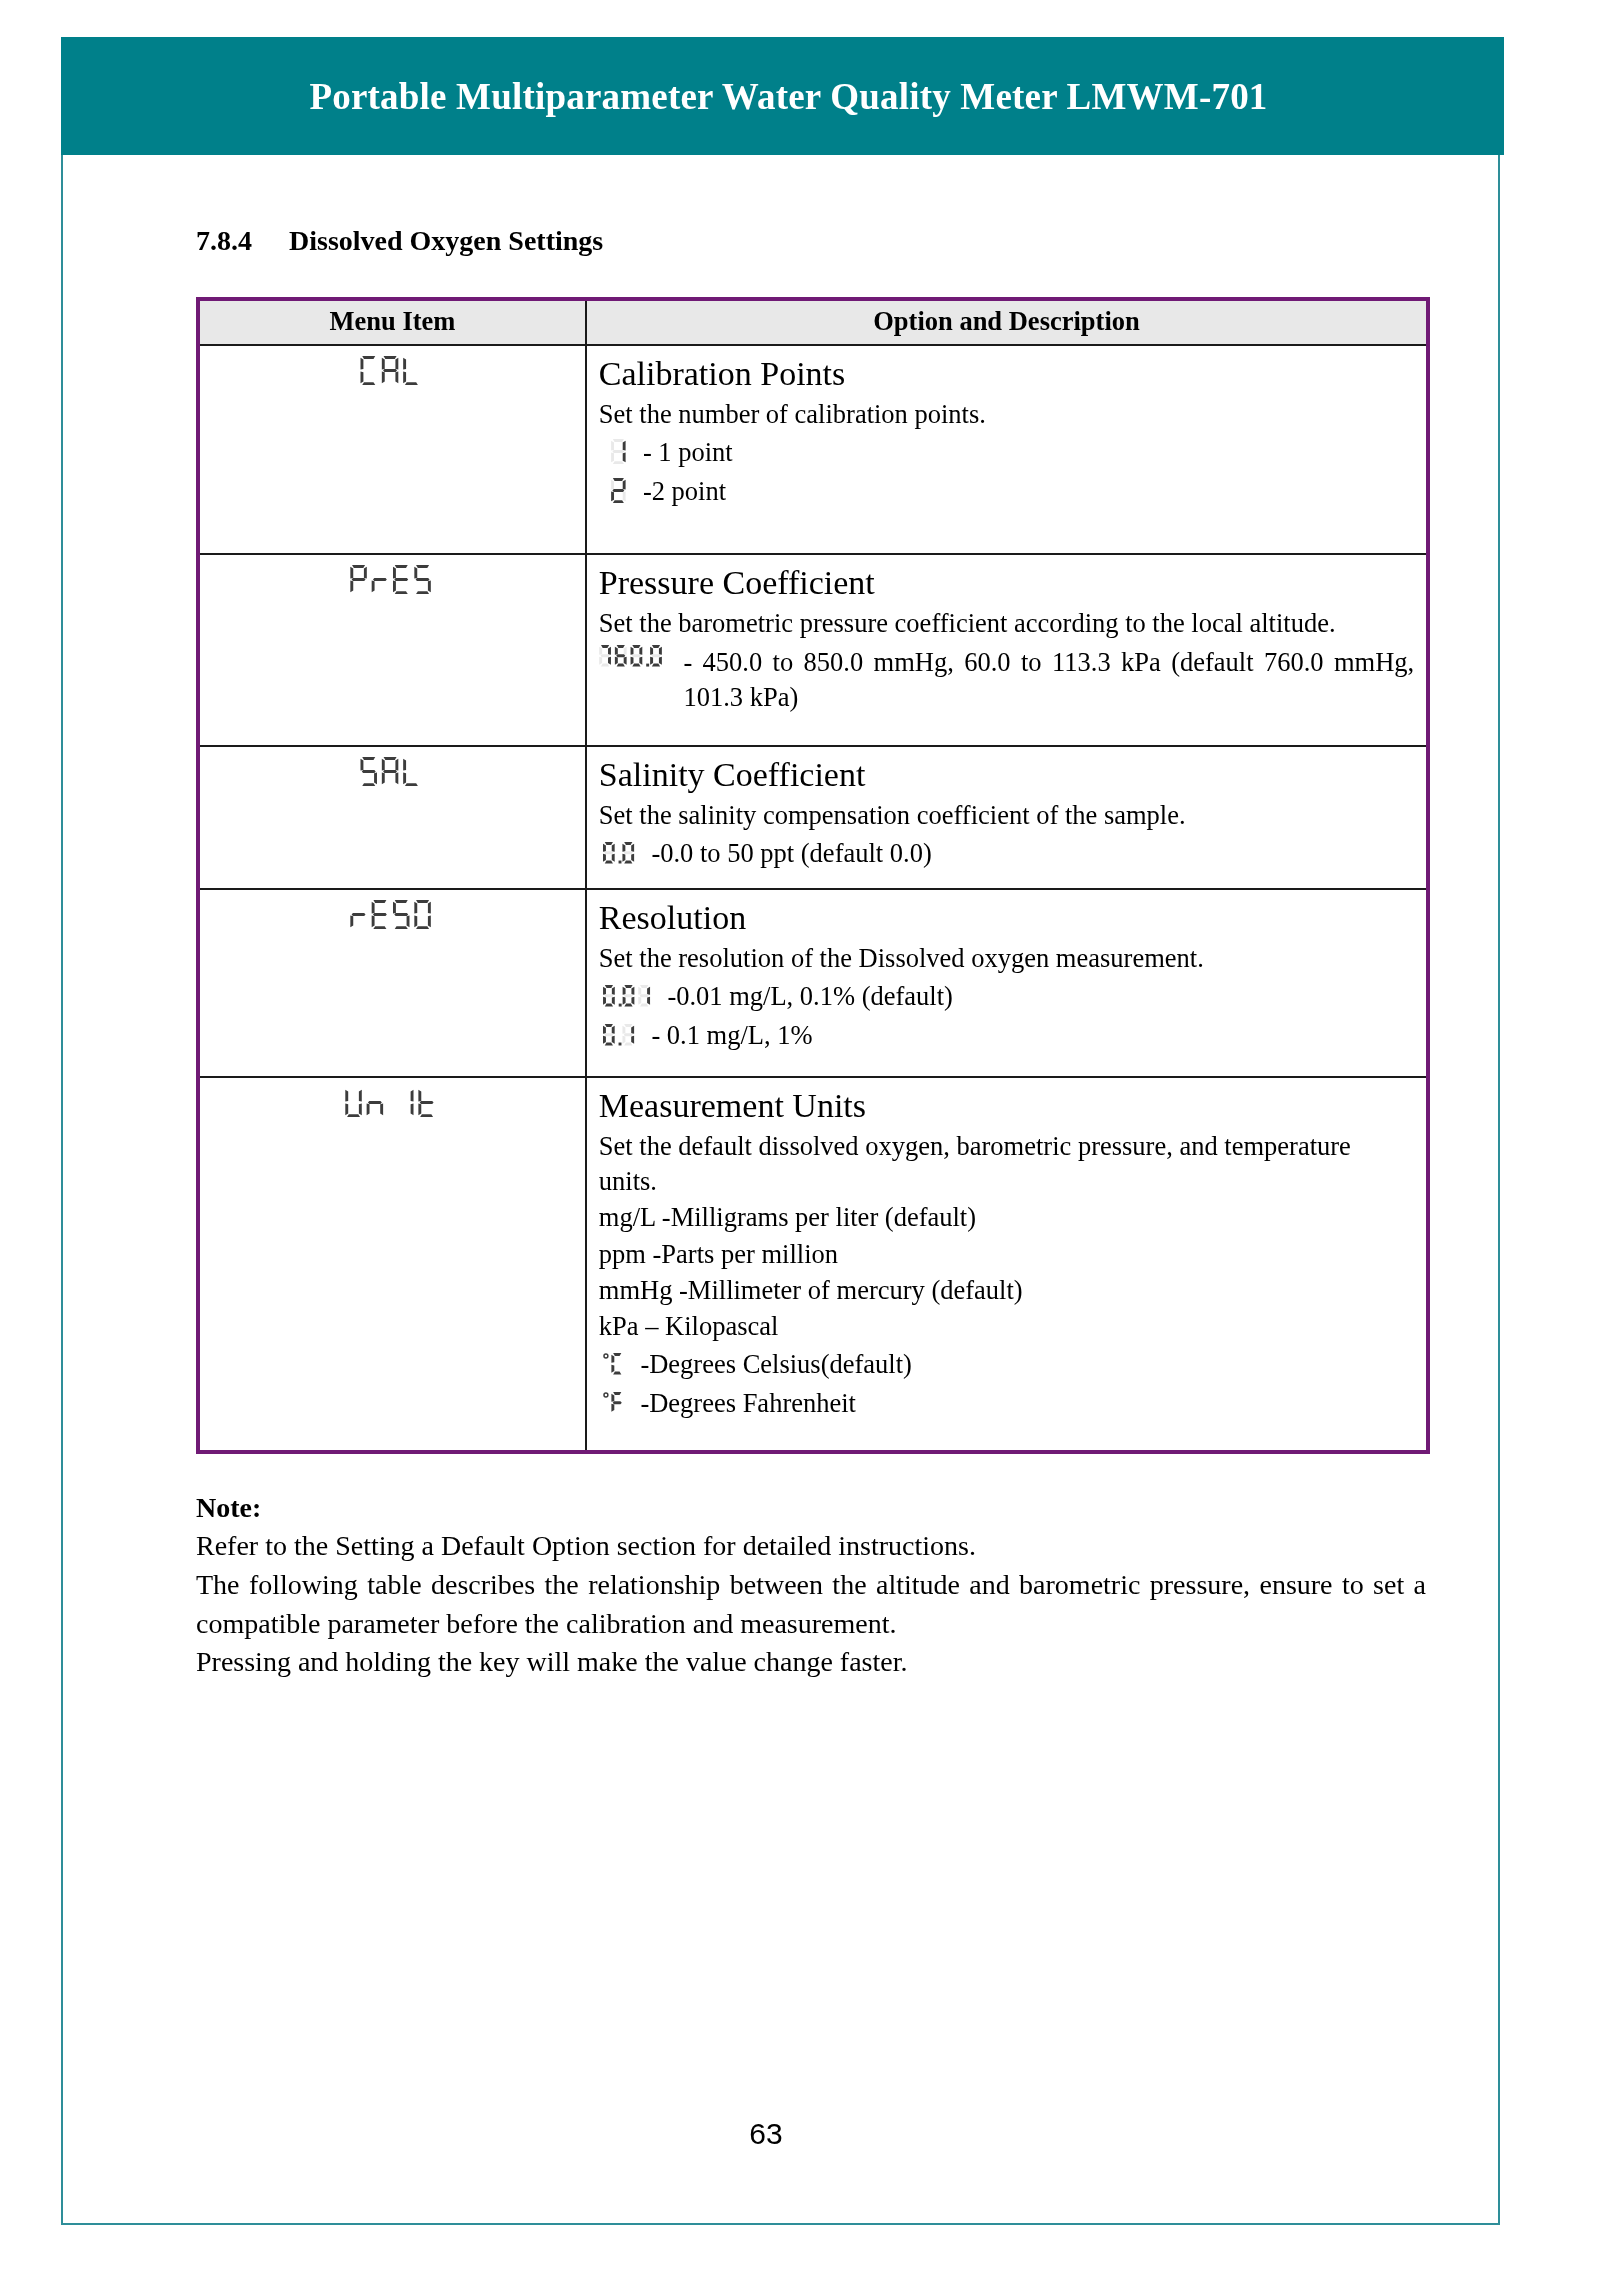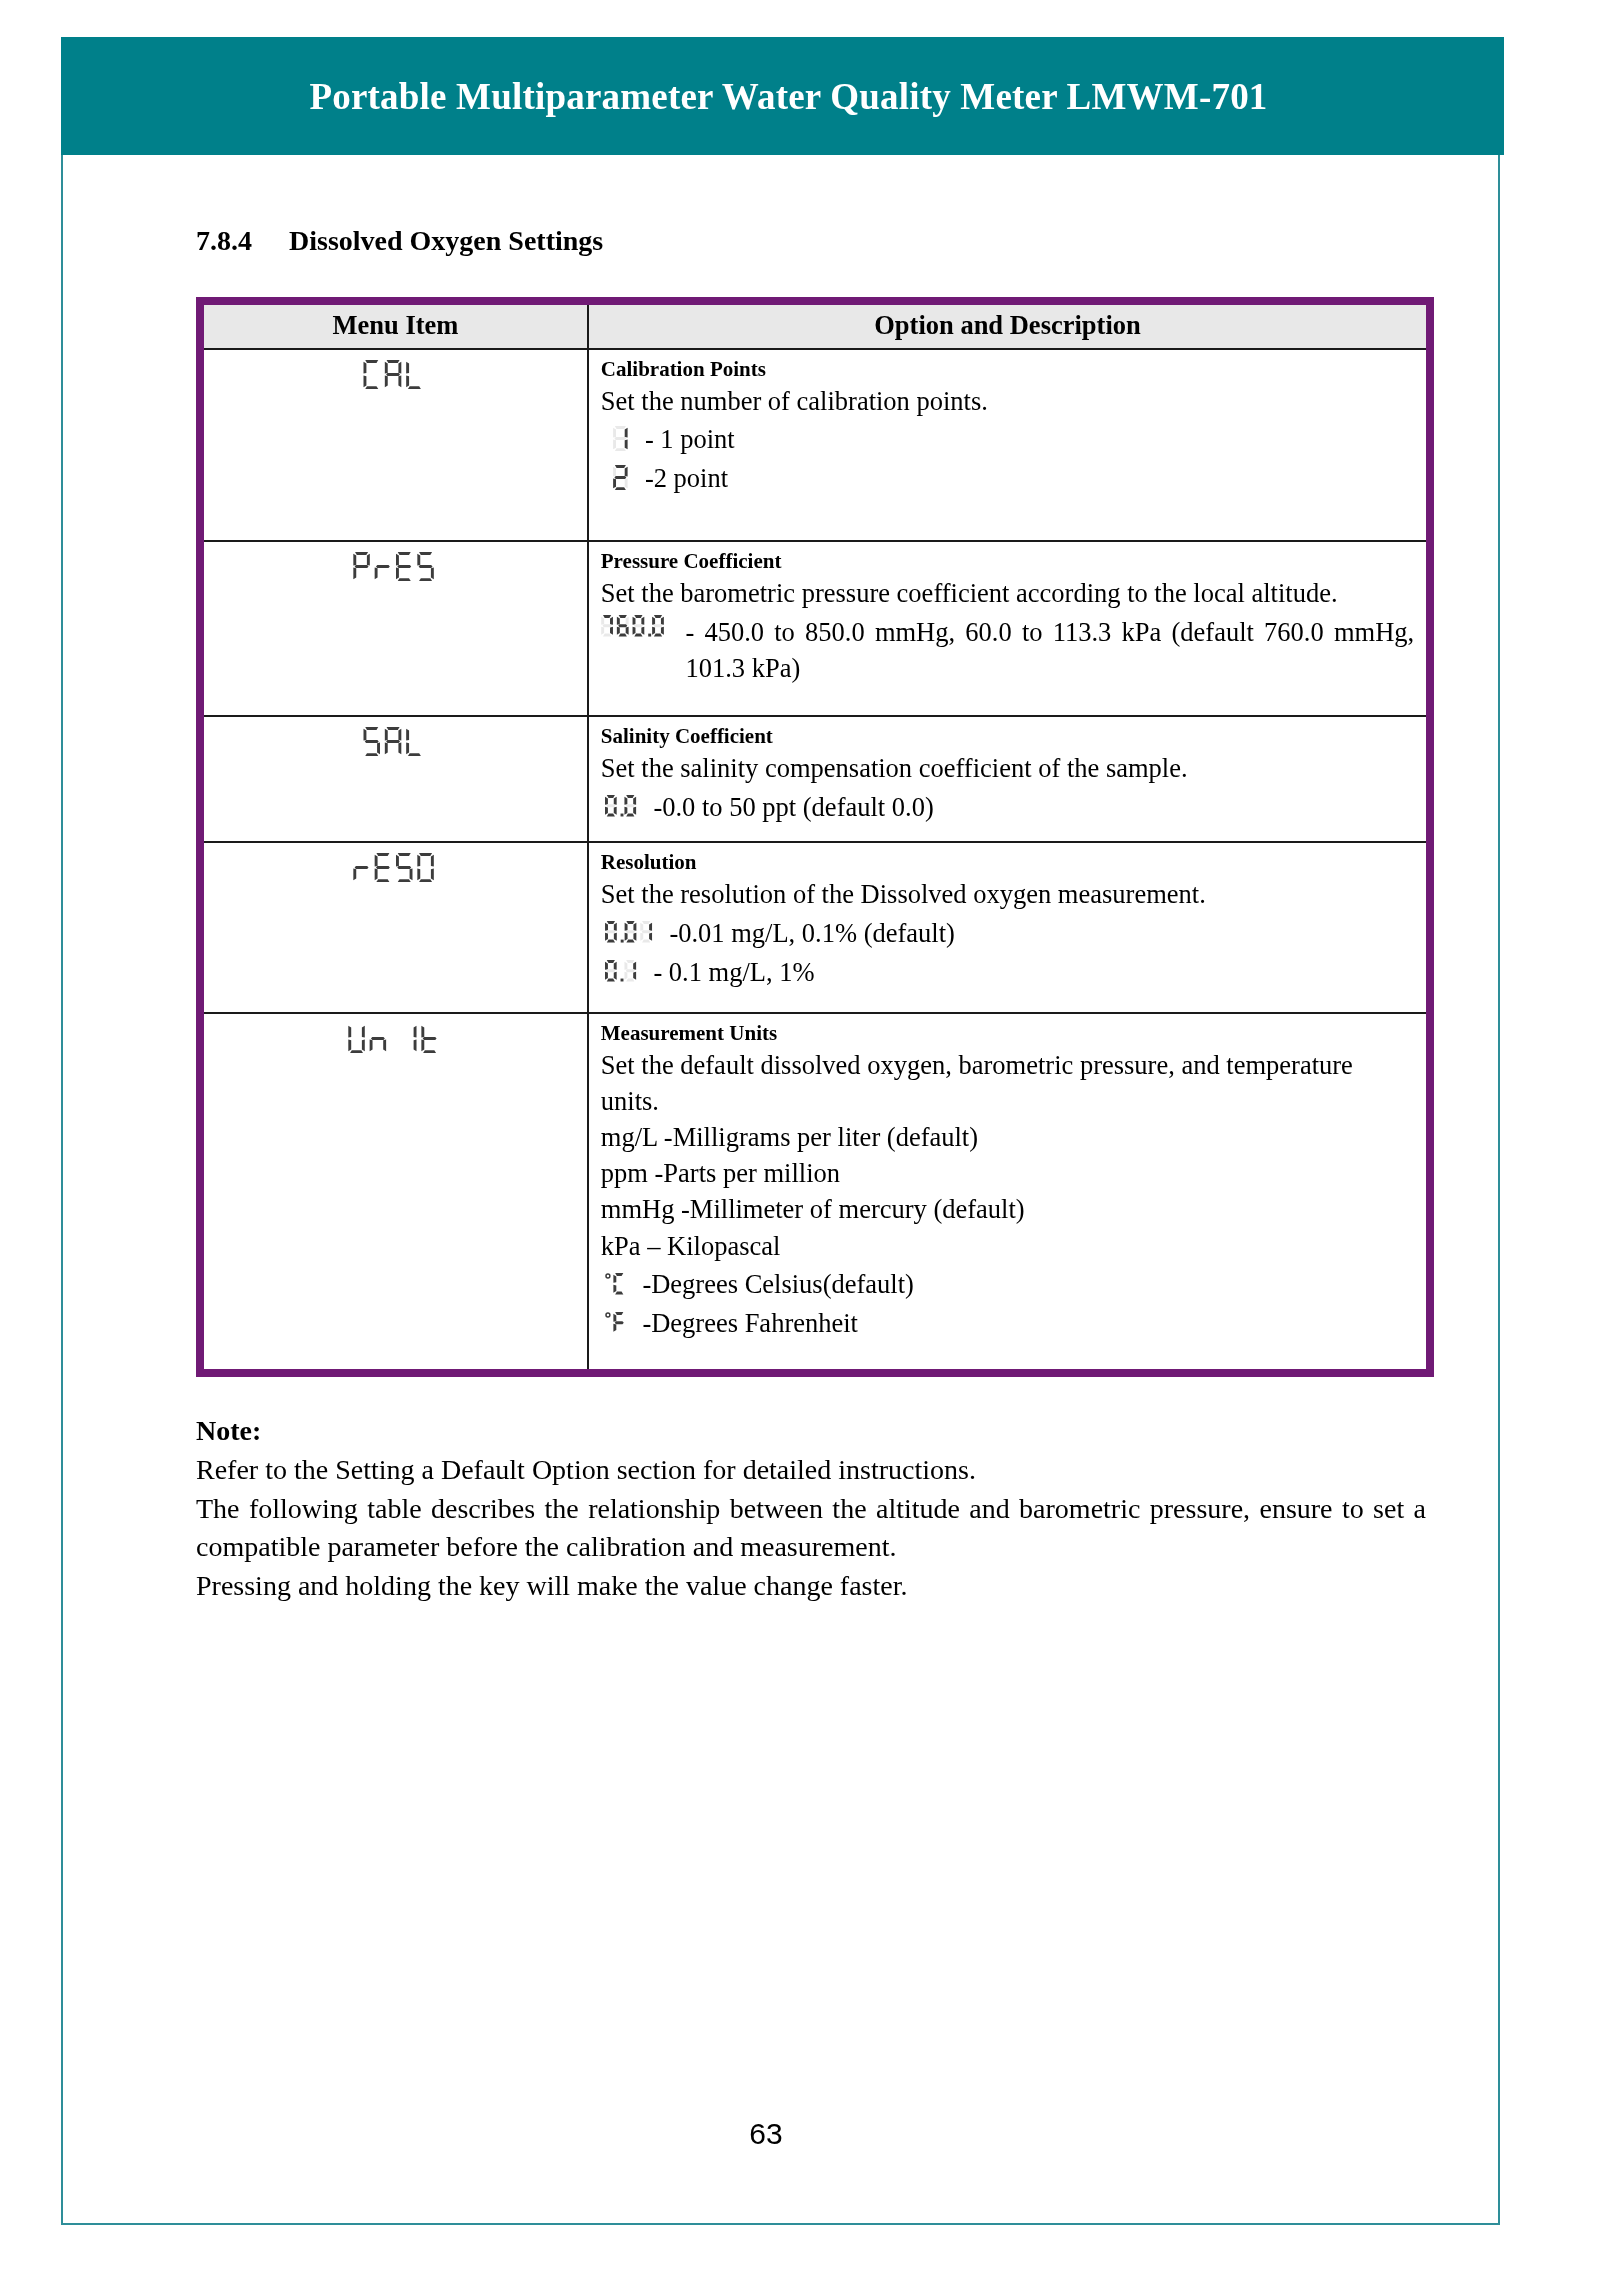--- a/index.html
+++ b/index.html
@@ -81,21 +81,21 @@
     text-align: justify;
     width: 1137px;
   }
 
   
   #settings-table {
     margin-top: 39px;
     width: 1230px;
     border-collapse: collapse;
     table-layout: fixed;
-    border: 8px solid #701a75;
+    border: 4px solid #701a75;
   }
   #settings-table th,
   #settings-table td {
     border: 2px solid #1a1a1a;
     vertical-align: top;
     box-sizing: border-box;
   }
   #settings-table thead th {
     background: #e8e8e8;
     text-align: center;
@@ -111,22 +111,22 @@
     text-align: center;
     vertical-align: middle;
     padding: 9.8px 0;
   }
   td.desc-cell {
     padding: 3.9px 11.8px 9.8px 11.8px;
     font-size: 26.5px;
     line-height: 1.33;
   }
   .opt-title {
-    font-weight: bold;
-    font-size: 21px;
+    font-weight: normal;
+    font-size: 34px;
     line-height: 1.3;
     margin: 2px 0 0 0;
   }
   .opt-desc {
     margin: 1px 0 0 0;
     line-height: 1.33;
   }
   .opt-desc.justify { text-align: justify; }
   .opt-line {
     display: flex;

